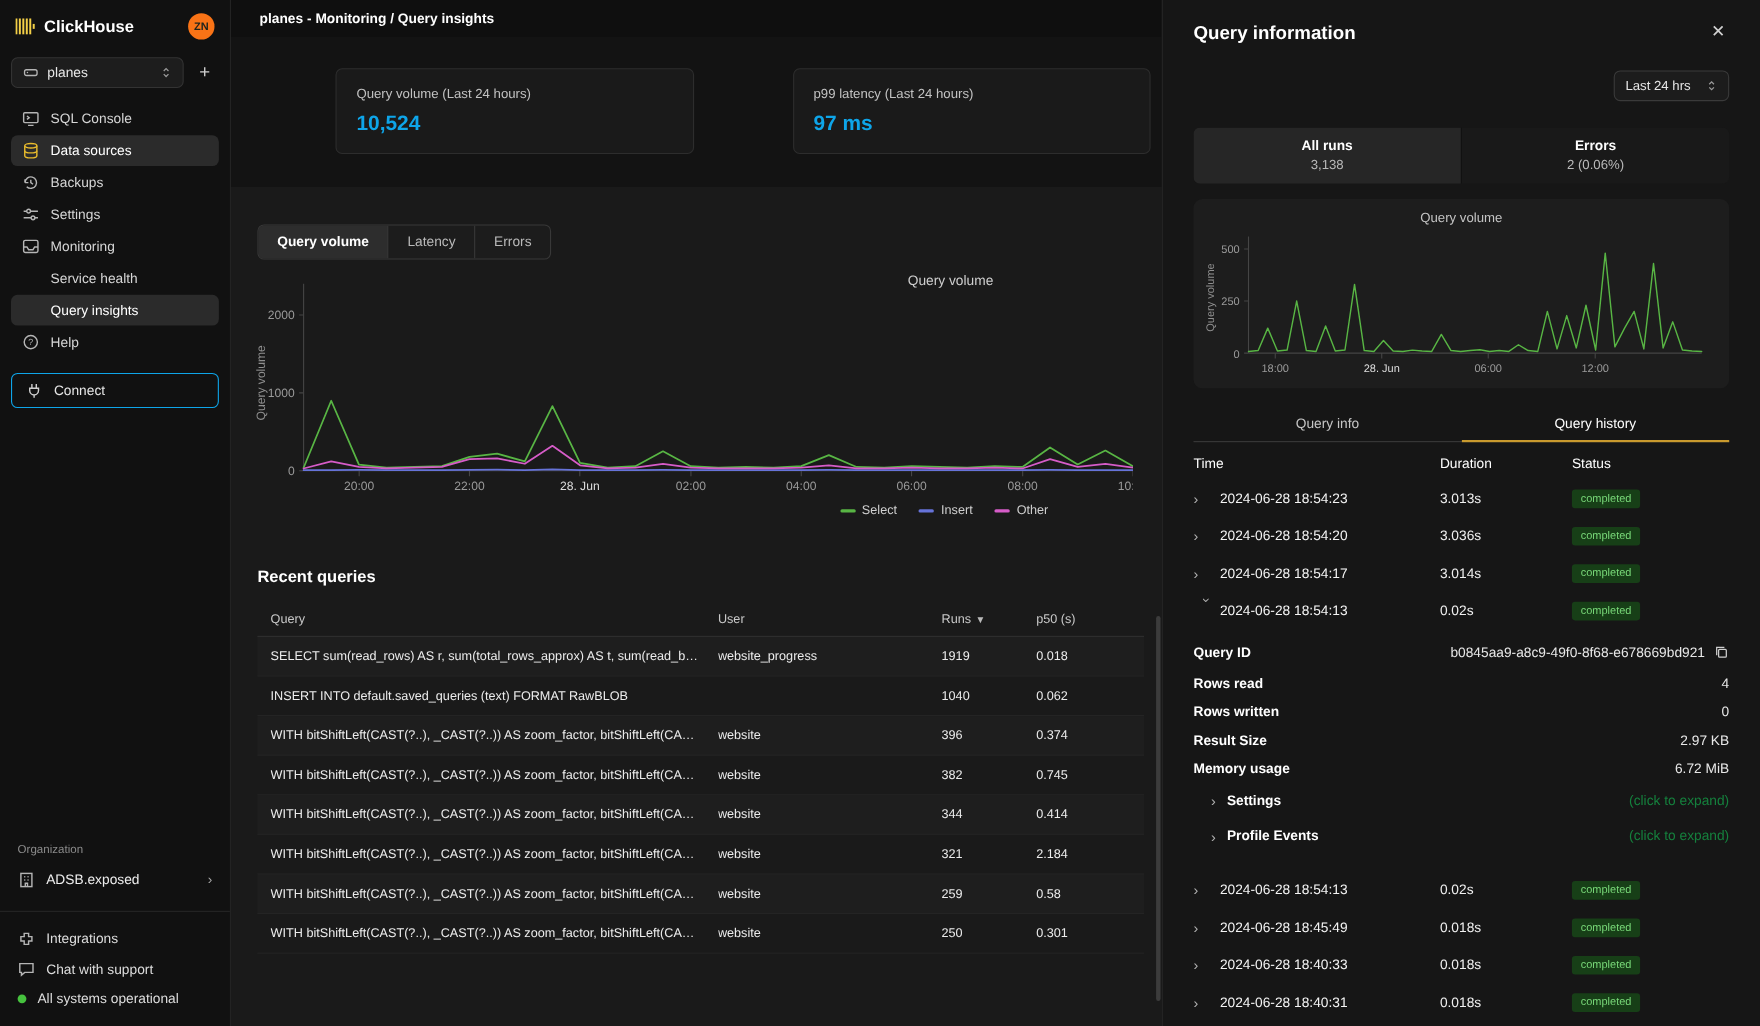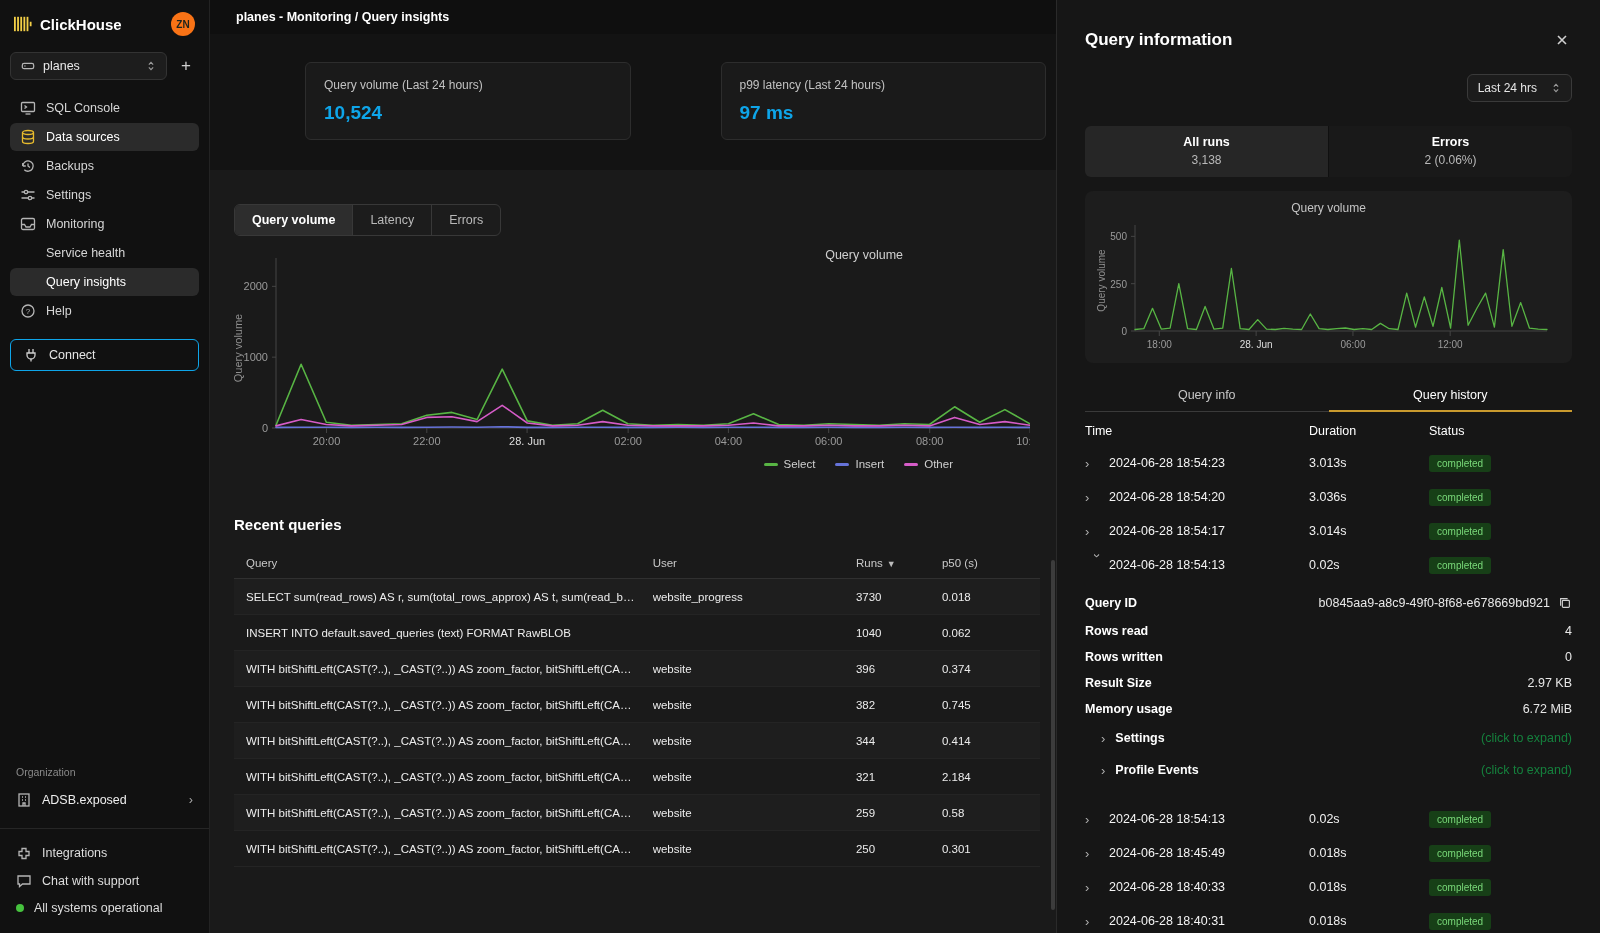--- a/index.html
+++ b/index.html
@@ -53,21 +53,21 @@
   .qt-header{color:#c9c9c9;height:32px;border-bottom:1px solid #303030}
   .qt-row{height:36px;border-bottom:1px solid #242424;color:#ececec;cursor:pointer}
   .qt-row:nth-child(even){background:rgba(255,255,255,0.02)}
   .q-cell{white-space:nowrap;overflow:hidden;text-overflow:ellipsis;padding-right:16px}
   .sort-caret{font-size:9px;color:#bbb;margin-left:4px}
   .main-scroll{position:absolute;right:1px;top:560px;width:4px;height:350px;background:#3c3c3c;border-radius:2px}
   [data-name="main-chart"] text{font-size:11px}
 
   
   .panel{width:544px;flex:0 0 544px;background:#161616;border-left:1px solid #2a2a2a;padding:0 28px;overflow:hidden}
-  .panel-header{display:flex;align-items:flex-end;justify-content:space-between;padding-top:30px}
+  .panel-header{display:flex;align-items:flex-start;justify-content:space-between;padding-top:20px}
   .panel-title{font-size:17px;font-weight:bold;color:#fff}
   .close-btn{color:#d0d0d0;cursor:pointer;width:18px;height:18px}
   .range-row{display:flex;justify-content:flex-end;margin-top:24px}
   .range-select{display:flex;align-items:center;gap:14px;border:1px solid #3a3a3a;background:#1c1c1c;border-radius:6px;padding:6px 10px;font-size:12px;color:#e6e6e6;cursor:pointer}
   .stats-strip{display:flex;margin-top:24px;border-radius:6px;overflow:hidden}
   .strip-cell{flex:1;text-align:center;padding:9px 0 10px;background:#191919;cursor:pointer}
   .strip-cell:first-child{border-right:1px solid #101010}
   .strip-cell.active{background:#262626}
   .strip-label{font-size:12.5px;font-weight:bold;color:#fff}
   .strip-value{font-size:12px;color:#b9b9b9;margin-top:4px}
@@ -321,21 +321,21 @@
   <div class="queries-table" data-name="recent-queries-table">
     <div class="qt-header" data-name="table-header">
       <span class="q-cell" data-name="column-header-query">Query</span>
       <span data-name="column-header-user">User</span>
       <span data-name="column-header-runs"><span>Runs</span><span class="sort-caret" data-name="sort-caret-icon">▼</span></span>
       <span data-name="column-header-p50">p50 (s)</span>
     </div>
     <div class="qt-row" data-name="table-row">
         <span class="q-cell">SELECT sum(read_rows) AS r, sum(total_rows_approx) AS t, sum(read_bytes) ...</span>
         <span class="q-cell">website_progress</span>
-        <span>3730</span>
+        <span>1919</span>
         <span>0.018</span>
       </div>
     <div class="qt-row" data-name="table-row">
         <span class="q-cell">INSERT INTO default.saved_queries (text) FORMAT RawBLOB</span>
         <span class="q-cell"></span>
         <span>1040</span>
         <span>0.062</span>
       </div>
     <div class="qt-row" data-name="table-row">
         <span class="q-cell">WITH bitShiftLeft(CAST(?..), _CAST(?..)) AS zoom_factor, bitShiftLeft(CAST(?.....</span>

